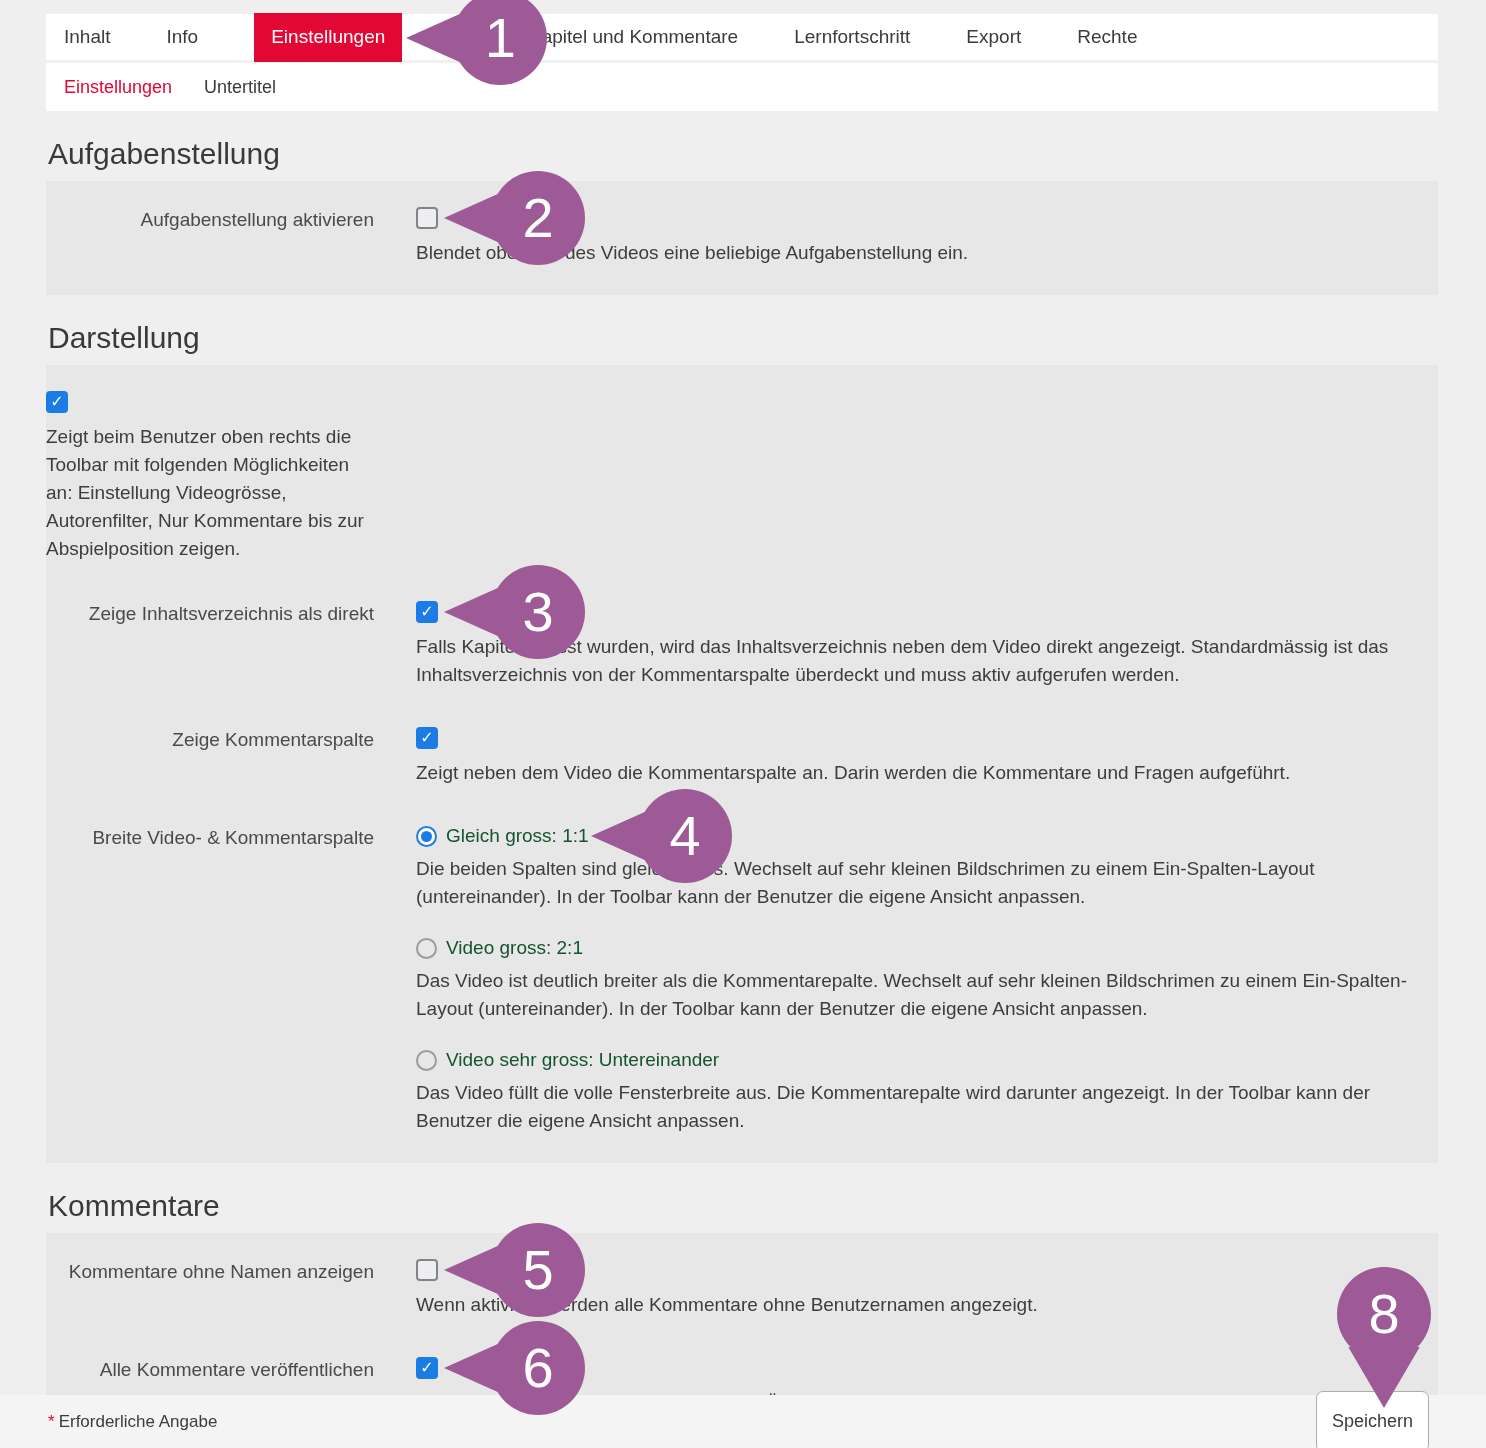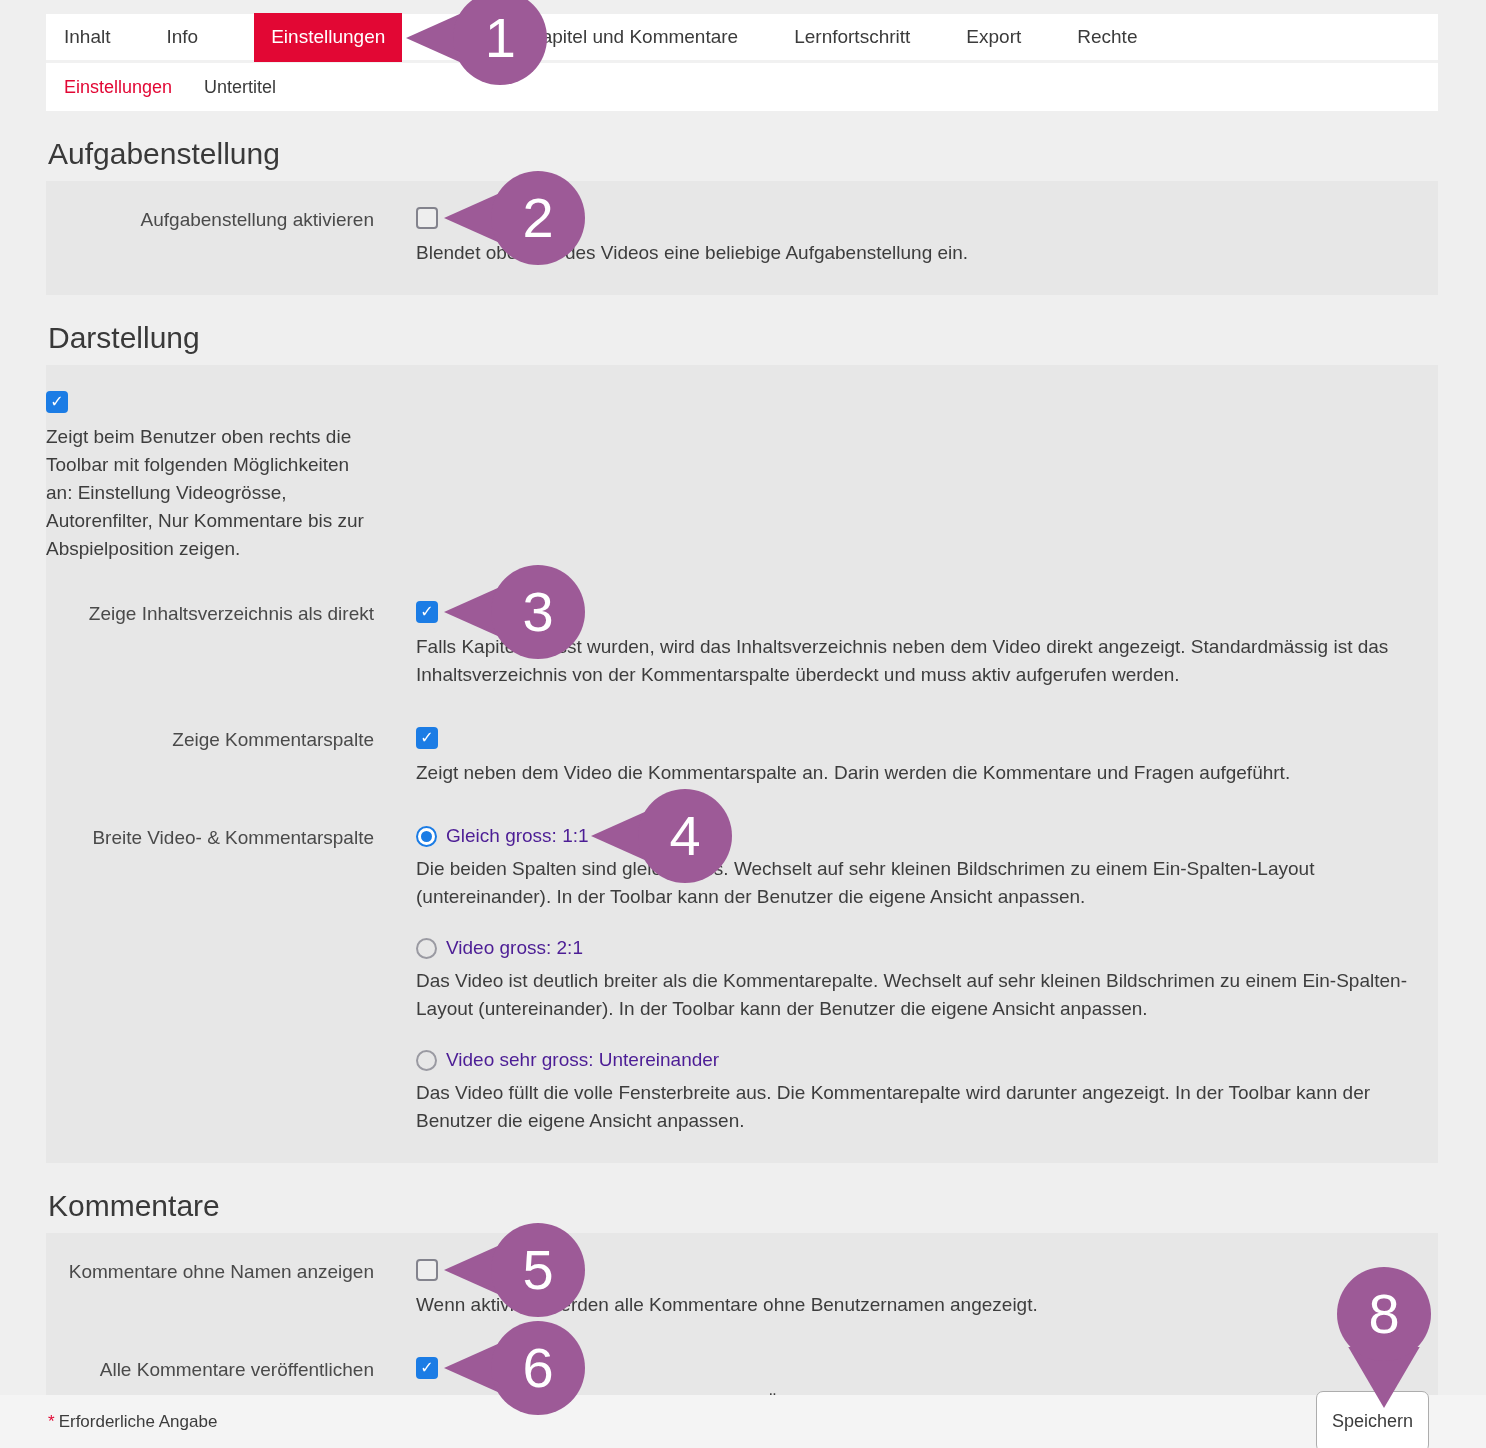--- a/index.html
+++ b/index.html
@@ -49,21 +49,21 @@
   
   .checkbox { width: 22px; height: 22px; border-radius: 4px; cursor: pointer; }
   .checkbox.checked {
     background: #1b7ce5; display: flex; align-items: center; justify-content: center;
     color: #fff; font-size: 16px; font-weight: bold; line-height: 1;
   }
   .checkbox.unchecked { border: 2px solid #83838d; background: rgba(255,255,255,0.3); }
 
   .option { margin-bottom: 26px; }
   .option:last-child { margin-bottom: 0; }
-  .option-head { display: flex; align-items: center; gap: 9px; font-size: 19px; color: #4c1d95; cursor: pointer; }
+  .option-head { display: flex; align-items: center; gap: 9px; font-size: 19px; color: #14532d; cursor: pointer; }
   .option .help { margin-top: 8px; }
   .radio { width: 21px; height: 21px; border-radius: 50%; flex: 0 0 auto; position: relative; }
   .radio.selected { border: 2px solid #1b7ce5; background: #fff; }
   .radio.selected::after { content: ""; position: absolute; inset: 3px; border-radius: 50%; background: #1b7ce5; }
   .radio.unselected { border: 2px solid #9a9aa2; background: transparent; }
 
   
   .footer {
     position: absolute; left: 0; right: 0; bottom: 0; height: 53px;
     background: #f4f4f4; display: flex; align-items: center;

